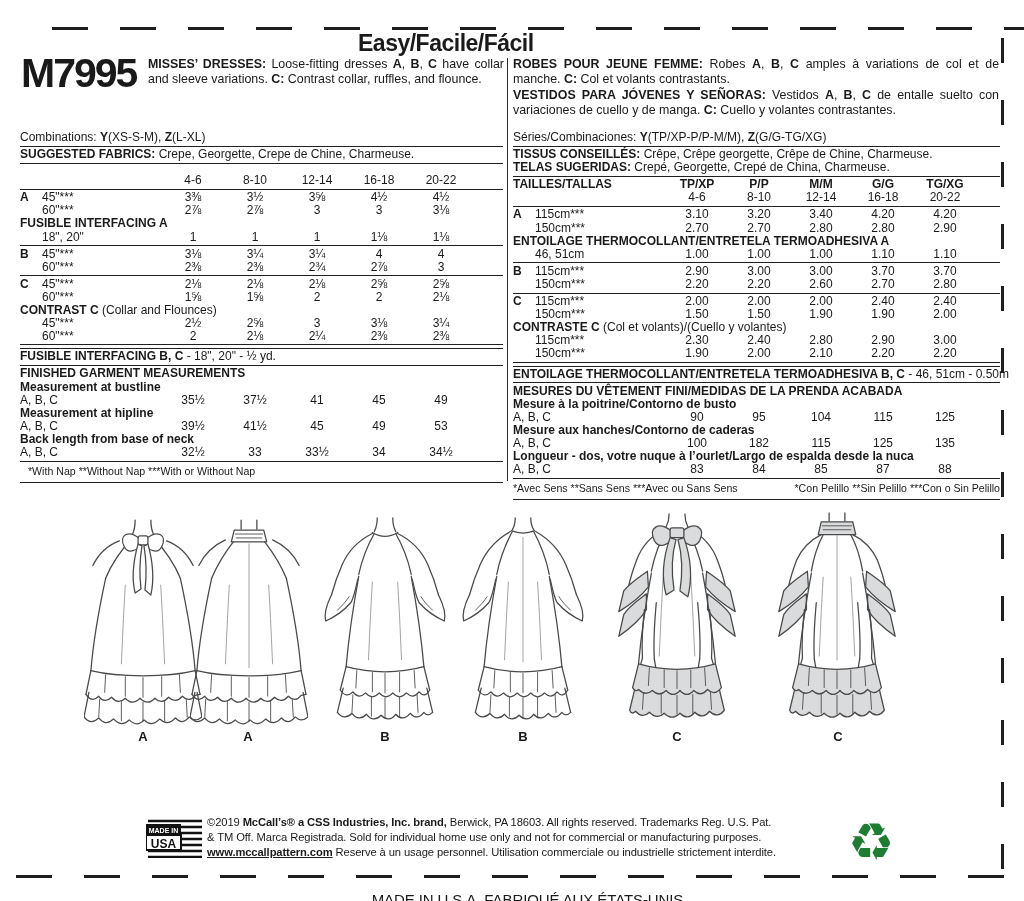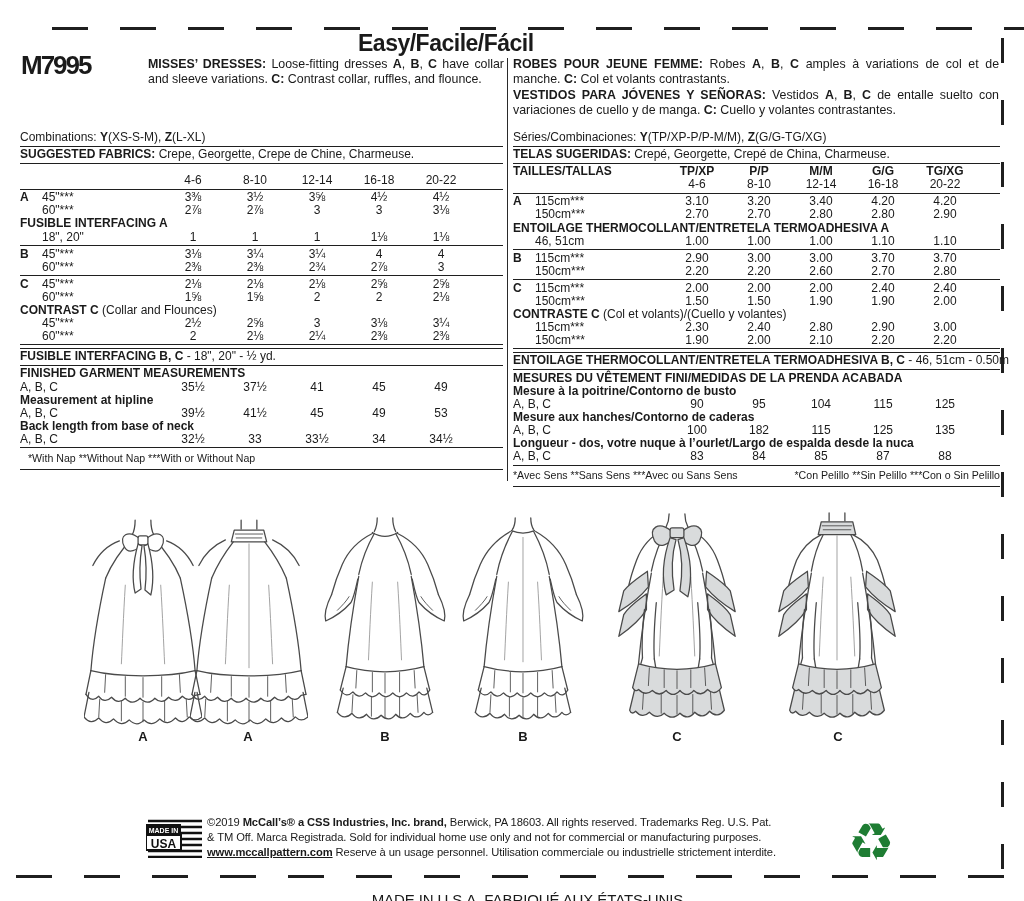--- a/index.html
+++ b/index.html
@@ -7,21 +7,21 @@
     width:1024px;height:901px;position:relative;background:#fff;
     font-family:"Liberation Sans","DejaVu Sans",sans-serif;color:#1a1a1a;overflow:hidden;
   }
   .b{font-weight:bold}
   .u{text-decoration:underline}
   
   .dash-h{position:absolute;height:3px;background:repeating-linear-gradient(90deg,#1f1f1f 0 36px,transparent 36px 68px);}
   .dash-v{position:absolute;width:3px;background:repeating-linear-gradient(180deg,#1f1f1f 0 25px,transparent 25px 62px);}
   .difficulty{position:absolute;left:358px;top:30px;width:300px;text-align:left;
     font-size:23px;font-weight:bold;letter-spacing:-0.5px;}
-  .pattern-number{position:absolute;left:21px;top:50px;font-size:26px;font-weight:bold;letter-spacing:-2px;}
+  .pattern-number{position:absolute;left:21px;top:50px;font-size:41px;font-weight:bold;letter-spacing:-2px;}
   .desc{position:absolute;font-size:12.4px;line-height:15.4px;text-align:justify;}
   .desc-en{left:148px;top:57px;width:356px;}
   .desc-right{left:513px;top:57px;width:486px;}
   .vdivider{position:absolute;left:507px;top:58px;width:1px;height:423px;background:#2a2a2a;}
   
   .col{position:absolute;top:131px;font-size:12px;line-height:13.1px;}
   .col-left{left:20px;width:483px;}
   .col-right{left:513px;width:487px;}
   .tline{white-space:nowrap;}
   .trow{display:grid;}
@@ -162,20 +162,21 @@
       <span class="cell c">2</span>
       <span class="cell c">2⅛</span>
       <span class="cell c">2¼</span>
       <span class="cell c">2⅜</span>
       <span class="cell c">2⅜</span>
     </div>
     <div class="hr2"></div>
     <div class="tline"><span class="b">FUSIBLE INTERFACING B, C</span><span> - 18", 20" - ½ yd.</span></div>
     <div class="hr"></div>
     <div class="tline b">FINISHED GARMENT MEASUREMENTS</div>
+    <div class="tline b">Measurement at bustline</div>
     <div class="trow" style="grid-template-columns: 22px 120px repeat(5, 62px);">
       <span class="cell lbl">A, B, C</span>
       <span class="cell c">35½</span>
       <span class="cell c">37½</span>
       <span class="cell c">41</span>
       <span class="cell c">45</span>
       <span class="cell c">49</span>
     </div>
     <div class="tline b">Measurement at hipline</div>
     <div class="trow" style="grid-template-columns: 22px 120px repeat(5, 62px);">
@@ -195,20 +196,21 @@
       <span class="cell c">34</span>
       <span class="cell c">34½</span>
     </div>
     <div class="hr"></div>
     <div class="note">*With Nap **Without Nap ***With or Without Nap</div>
     <div class="hr"></div>
   </div>
 <div class="col col-right">
     <div class="tline"><span>Séries/Combinaciones: </span><span class="b">Y</span><span>(TP/XP-P/P-M/M), </span><span class="b">Z</span><span>(G/G-TG/XG)</span></div>
     <div class="hr"></div>
+    <div class="tline"><span class="b">TISSUS CONSEILLÉS:</span><span> Crêpe, Crêpe georgette, Crêpe de Chine, Charmeuse.</span></div>
     <div class="tline"><span class="b">TELAS SUGERIDAS:</span><span> Crepé, Georgette, Crepé de China, Charmeuse.</span></div>
     <div class="hr"></div>
     <div class="trow" style="grid-template-columns: 22px 131px repeat(5, 62px); font-weight: bold;">
       <span class="cell lbl">TAILLES/TALLAS</span>
       <span class="cell c">TP/XP</span>
       <span class="cell c">P/P</span>
       <span class="cell c">M/M</span>
       <span class="cell c">G/G</span>
       <span class="cell c">TG/XG</span>
     </div>

